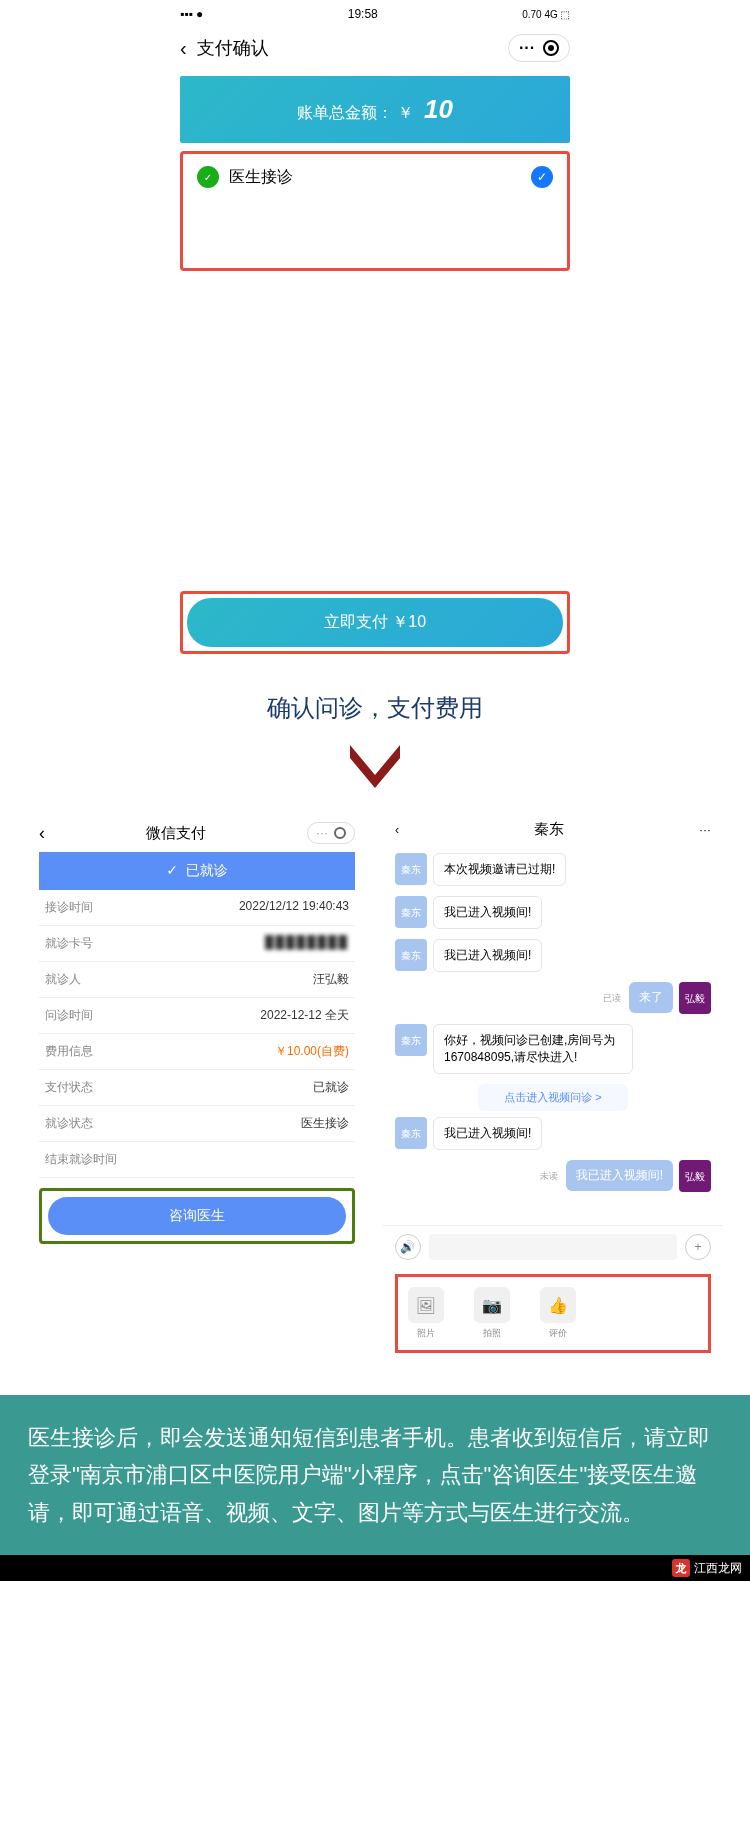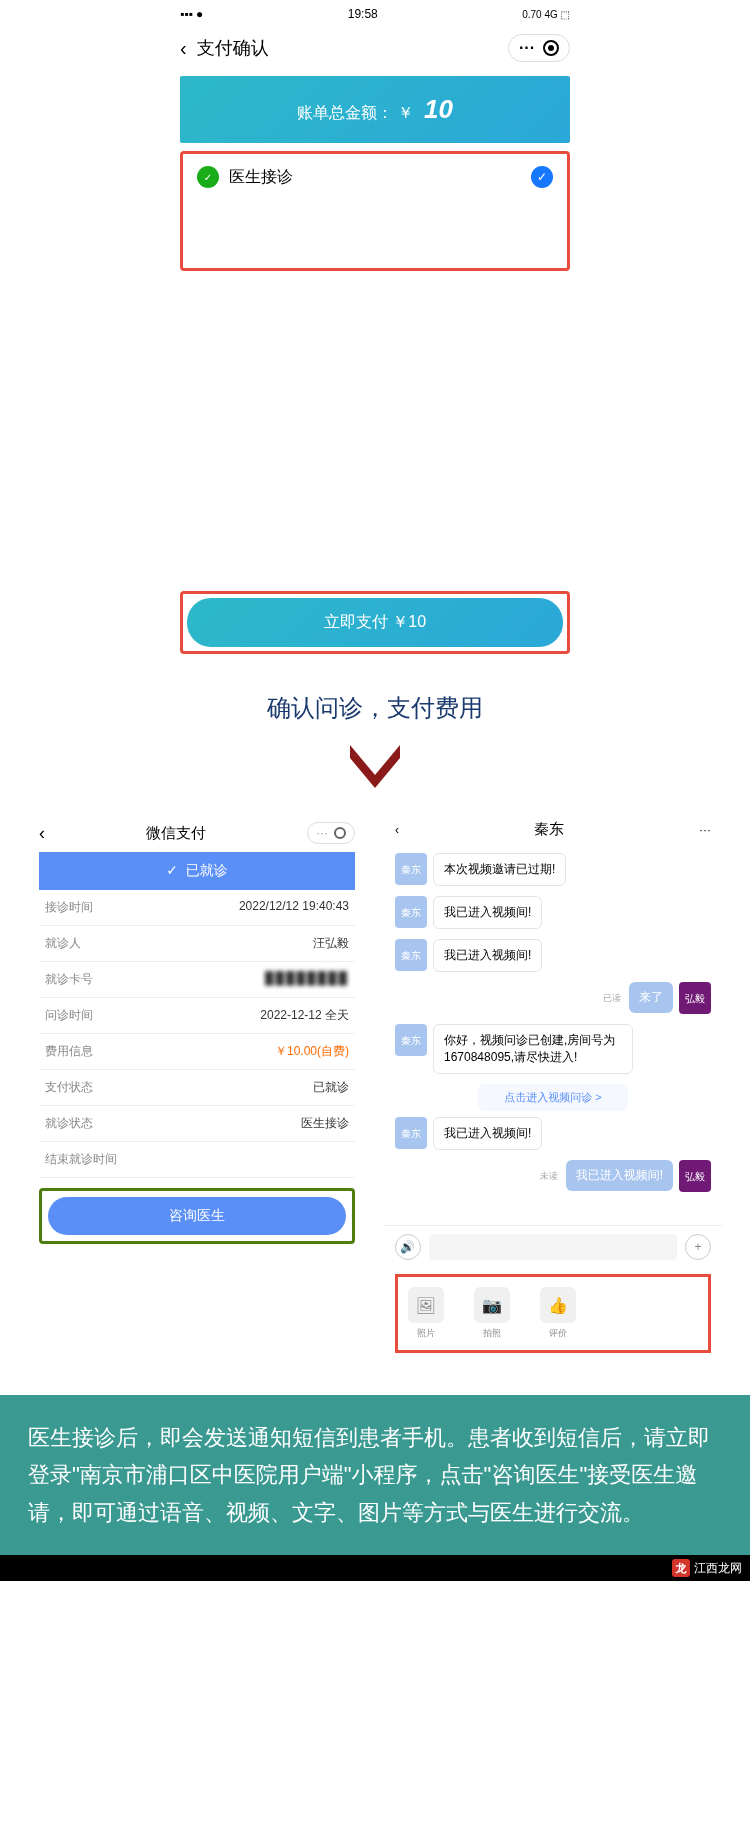--- a/index.html
+++ b/index.html
@@ -310,26 +310,26 @@
     <div class="status-banner">
       <span class="chk">✓</span>
       <span>已就诊</span>
     </div>
     <div class="detail-list">
       <div class="detail-row">
         <span class="k">接诊时间</span>
         <span class="v">2022/12/12 19:40:43</span>
       </div>
       <div class="detail-row">
+        <span class="k">就诊卡号</span>
+        <span class="v blurred">████████</span>
+      </div>
+      <div class="detail-row">
         <span class="k">就诊人</span>
         <span class="v">汪弘毅</span>
-      </div>
-      <div class="detail-row">
-        <span class="k">就诊卡号</span>
-        <span class="v blurred">████████</span>
       </div>
       <div class="detail-row">
         <span class="k">问诊时间</span>
         <span class="v">2022-12-12 全天</span>
       </div>
       <div class="detail-row">
         <span class="k">费用信息</span>
         <span class="v orange">￥10.00(自费)</span>
       </div>
       <div class="detail-row">

